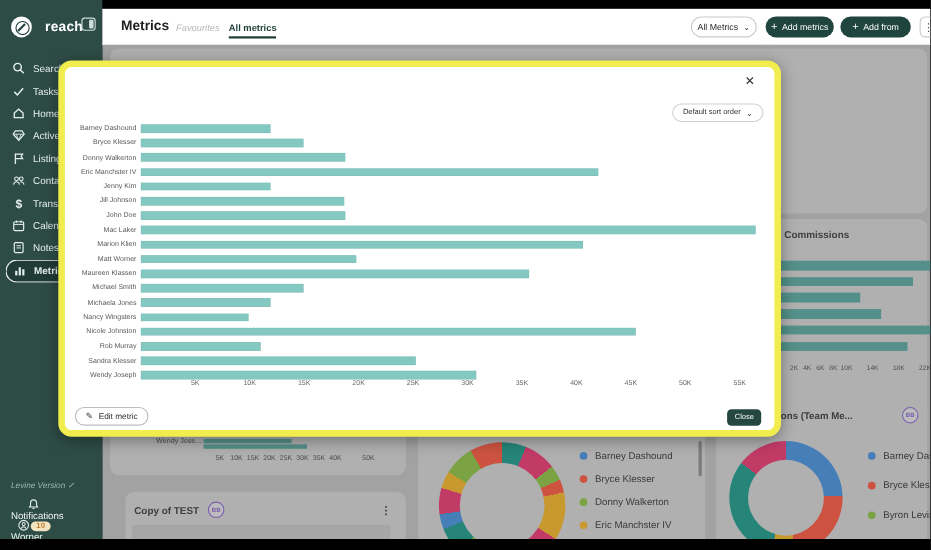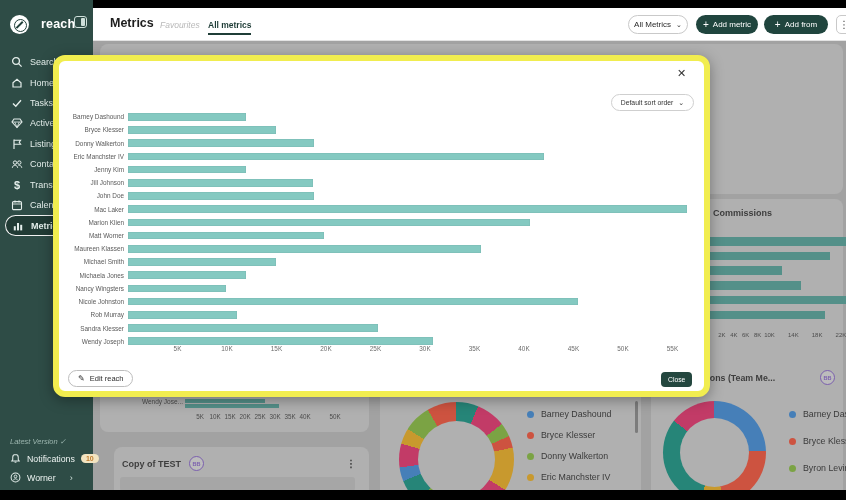--- a/index.html
+++ b/index.html
@@ -13,21 +13,21 @@
   .logo-circle:before{content:"";position:absolute;left:5px;top:9px;width:9px;height:1.8px;background:#22413b;transform:rotate(-45deg);z-index:1;}
   .logo-text{color:#fff;font-weight:700;font-size:12.5px;margin-left:12px;letter-spacing:.2px;}
   .panel-icon{position:absolute;left:74px;top:16px;width:13px;height:12px;border:1.4px solid #cfe0db;border-radius:3px;}
   .panel-icon:after{content:"";position:absolute;right:1px;top:1px;bottom:1px;width:4px;background:#cfe0db;border-radius:1px;}
   #side-items{position:absolute;left:0;top:52px;width:93px;}
   .side-item{position:relative;height:20.4px;display:flex;align-items:center;color:#e4eeeb;font-size:9px;padding-left:11px;white-space:nowrap;}
   .side-item .ic{width:12px;height:12px;margin-right:7px;flex:0 0 auto;}
   .side-item.active{background:#213b35;border:1.4px solid #f2f2f2;border-right:none;border-radius:13px 0 0 13px;margin-left:5px;padding-left:6px;height:21px;font-weight:700;}
   .side-foot{position:absolute;left:0;width:93px;color:#e4eeeb;}
   .version{top:437px;font-style:italic;font-size:7.5px;color:#9cb6af;left:10px;position:absolute;white-space:nowrap;}
-  .foot-row{position:absolute;left:10px;display:flex;align-items:center;font-size:8.8px;white-space:nowrap;color:#eef4f2;}
+  .foot-row{position:absolute;left:10px;display:flex;align-items:center;font-size:8.8px;white-space:nowrap;color:#eef4f2;flex-direction:column;}
   .badge-10{background:#f3e4c0;color:#c07b2d;font-size:7px;font-weight:700;border-radius:7px;padding:1px 5px;margin-left:6px;}
   .chev{margin-left:14px;font-size:9px;color:#cfe0db;}
   
   #topbar{position:absolute;left:93px;top:8px;width:753px;height:33px;background:#fff;border-bottom:1px solid #e3e3e3;z-index:2;}
   .tb-title{position:absolute;left:17px;top:8px;font-size:12.5px;font-weight:700;color:#1e1e1e;}
   .tb-tab{position:absolute;top:12px;font-size:8.5px;}
   .tab-fav{left:67px;color:#b9b9b9;font-style:italic;}
   .tab-all{left:115px;color:#1f3d37;font-weight:700;border-bottom:2px solid #1f3d37;padding-bottom:3px;}
   .pill-outline{position:absolute;top:7px;height:19px;border:1px solid #c9c9c9;border-radius:10px;display:flex;align-items:center;justify-content:center;font-size:8px;color:#2b2b2b;background:#fff;}
   .btn-green{position:absolute;top:7px;height:19px;background:#20453e;border-radius:10px;display:flex;align-items:center;justify-content:center;font-size:8px;color:#fff;}
@@ -77,29 +77,29 @@
     <div id="side-items">
         <div class="side-item">
           <svg class="ic" width="12" height="12" viewBox="0 0 12 12">
             <circle cx="5" cy="5" r="3.4" fill="none" stroke="#e4eeeb" stroke-width="1.3"></circle>
             <line x1="7.6" y1="7.6" x2="10.6" y2="10.6" stroke="#e4eeeb" stroke-width="1.3"></line>
           </svg>
           <span>Search</span>
         </div>
         <div class="side-item">
           <svg class="ic" width="12" height="12" viewBox="0 0 12 12">
+            <path d="M2 6.5 L4.8 9.3 L10 3.2" fill="none" stroke="#e4eeeb" stroke-width="1.4"></path>
+          </svg>
+          <span>Tasks</span>
+        </div>
+        <div class="side-item">
+          <svg class="ic" width="12" height="12" viewBox="0 0 12 12">
             <path d="M2 5.8 L6 2.3 L10 5.8 V10 H2 Z" fill="none" stroke="#e4eeeb" stroke-width="1.2"></path>
           </svg>
           <span>Home</span>
-        </div>
-        <div class="side-item">
-          <svg class="ic" width="12" height="12" viewBox="0 0 12 12">
-            <path d="M2 6.5 L4.8 9.3 L10 3.2" fill="none" stroke="#e4eeeb" stroke-width="1.4"></path>
-          </svg>
-          <span>Tasks</span>
         </div>
         <div class="side-item">
           <svg class="ic" width="12" height="12" viewBox="0 0 12 12">
             <path d="M3 2 H9 L11 5 L6 10.5 L1 5 Z" fill="none" stroke="#e4eeeb" stroke-width="1.1"></path>
             <path d="M1 5 H11 M6 10.5 L3.8 5 M6 10.5 L8.2 5" stroke="#e4eeeb" stroke-width=".8"></path>
           </svg>
           <span>Active C</span>
         </div>
         <div class="side-item">
           <svg class="ic" width="12" height="12" viewBox="0 0 12 12">
@@ -124,31 +124,39 @@
         </div>
         <div class="side-item">
           <svg class="ic" width="12" height="12" viewBox="0 0 12 12">
             <rect x="1.5" y="2.6" width="9" height="8" rx="1.2" fill="none" stroke="#e4eeeb" stroke-width="1.1"></rect>
             <line x1="4" y1="1.4" x2="4" y2="3.6" stroke="#e4eeeb" stroke-width="1.1"></line>
             <line x1="8" y1="1.4" x2="8" y2="3.6" stroke="#e4eeeb" stroke-width="1.1"></line>
             <line x1="1.8" y1="5" x2="10.2" y2="5" stroke="#e4eeeb" stroke-width=".9"></line>
           </svg>
           <span>Calend</span>
         </div>
+        <div class="side-item">
+          <svg class="ic" width="12" height="12" viewBox="0 0 12 12">
+            <rect x="2" y="1.6" width="8" height="9" rx="1.2" fill="none" stroke="#e4eeeb" stroke-width="1.1"></rect>
+            <line x1="4" y1="4.4" x2="8" y2="4.4" stroke="#e4eeeb" stroke-width=".9"></line>
+            <line x1="4" y1="6.4" x2="8" y2="6.4" stroke="#e4eeeb" stroke-width=".9"></line>
+          </svg>
+          <span>Notes</span>
+        </div>
         <div class="side-item active">
           <svg class="ic" width="12" height="12" viewBox="0 0 12 12">
             <rect x="1.8" y="6.2" width="2" height="4.2" fill="#e4eeeb"></rect>
             <rect x="5" y="3" width="2" height="7.4" fill="#e4eeeb"></rect>
             <rect x="8.2" y="4.8" width="2" height="5.6" fill="#e4eeeb"></rect>
           </svg>
           <span>Metrics</span>
         </div>
       </div>
     <div class="side-foot">
-      <div class="version">Latest Version ✓</div>
+      <div class="version">Levine Version ✓</div>
       <div class="foot-row" style="top:453px;">
         <svg class="ic" width="11" height="11" viewBox="0 0 12 12" style="margin-right:6px;">
             <path d="M6 1.6c-1.9 0-3 1.4-3 3v2.6L2 8.6h8L9 7.2V4.6c0-1.6-1.1-3-3-3z" fill="none" stroke="#e4eeeb" stroke-width="1.1"></path>
             <path d="M5 10h2" stroke="#e4eeeb" stroke-width="1.1"></path>
           </svg>
         <span>Notifications</span>
         <span class="badge-10">10</span>
       </div>
       <div class="foot-row" style="top:472px;">
         <svg class="ic" width="11" height="11" viewBox="0 0 12 12" style="margin-right:6px;">
@@ -165,21 +173,21 @@
   <div id="topbar">
     <div class="tb-title">Metrics</div>
     <div class="tb-tab tab-fav">Favourites</div>
     <div class="tb-tab tab-all">All metrics</div>
     <div class="pill-outline" style="left:535px;width:60px;">
       <span>All Metrics</span>
       <span class="dd-arrow">⌄</span>
     </div>
     <div class="btn-green" style="left:603px;width:62px;">
       <span class="plus">+</span>
-      <span>Add metric</span>
+      <span>Add metrics</span>
     </div>
     <div class="btn-green" style="left:671px;width:64px;">
       <span class="plus">+</span>
       <span>Add from</span>
     </div>
     <div class="kebab-btn">⋮</div>
   </div>
 
   <div id="content">
     <div class="gcard" style="left:7px;top:3px;width:743px;height:150px;"></div>
@@ -361,19 +369,19 @@
         <div class="m-tick" style="left: 295.5px;">25K</div>
         <div class="m-tick" style="left: 345px;">30K</div>
         <div class="m-tick" style="left: 394.5px;">35K</div>
         <div class="m-tick" style="left: 444px;">40K</div>
         <div class="m-tick" style="left: 493.5px;">45K</div>
         <div class="m-tick" style="left: 543px;">50K</div>
         <div class="m-tick" style="left: 592.5px;">55K</div>
       </div>
     <div class="m-edit">
       <span style="margin-right:5px;font-size:8px;">✎</span>
-      <span>Edit reach</span>
+      <span>Edit metric</span>
     </div>
     <div class="m-editclose">Close</div>
   </div>
 
   <div id="bottom-strip"></div>
 </div>
 
 </body></html>

